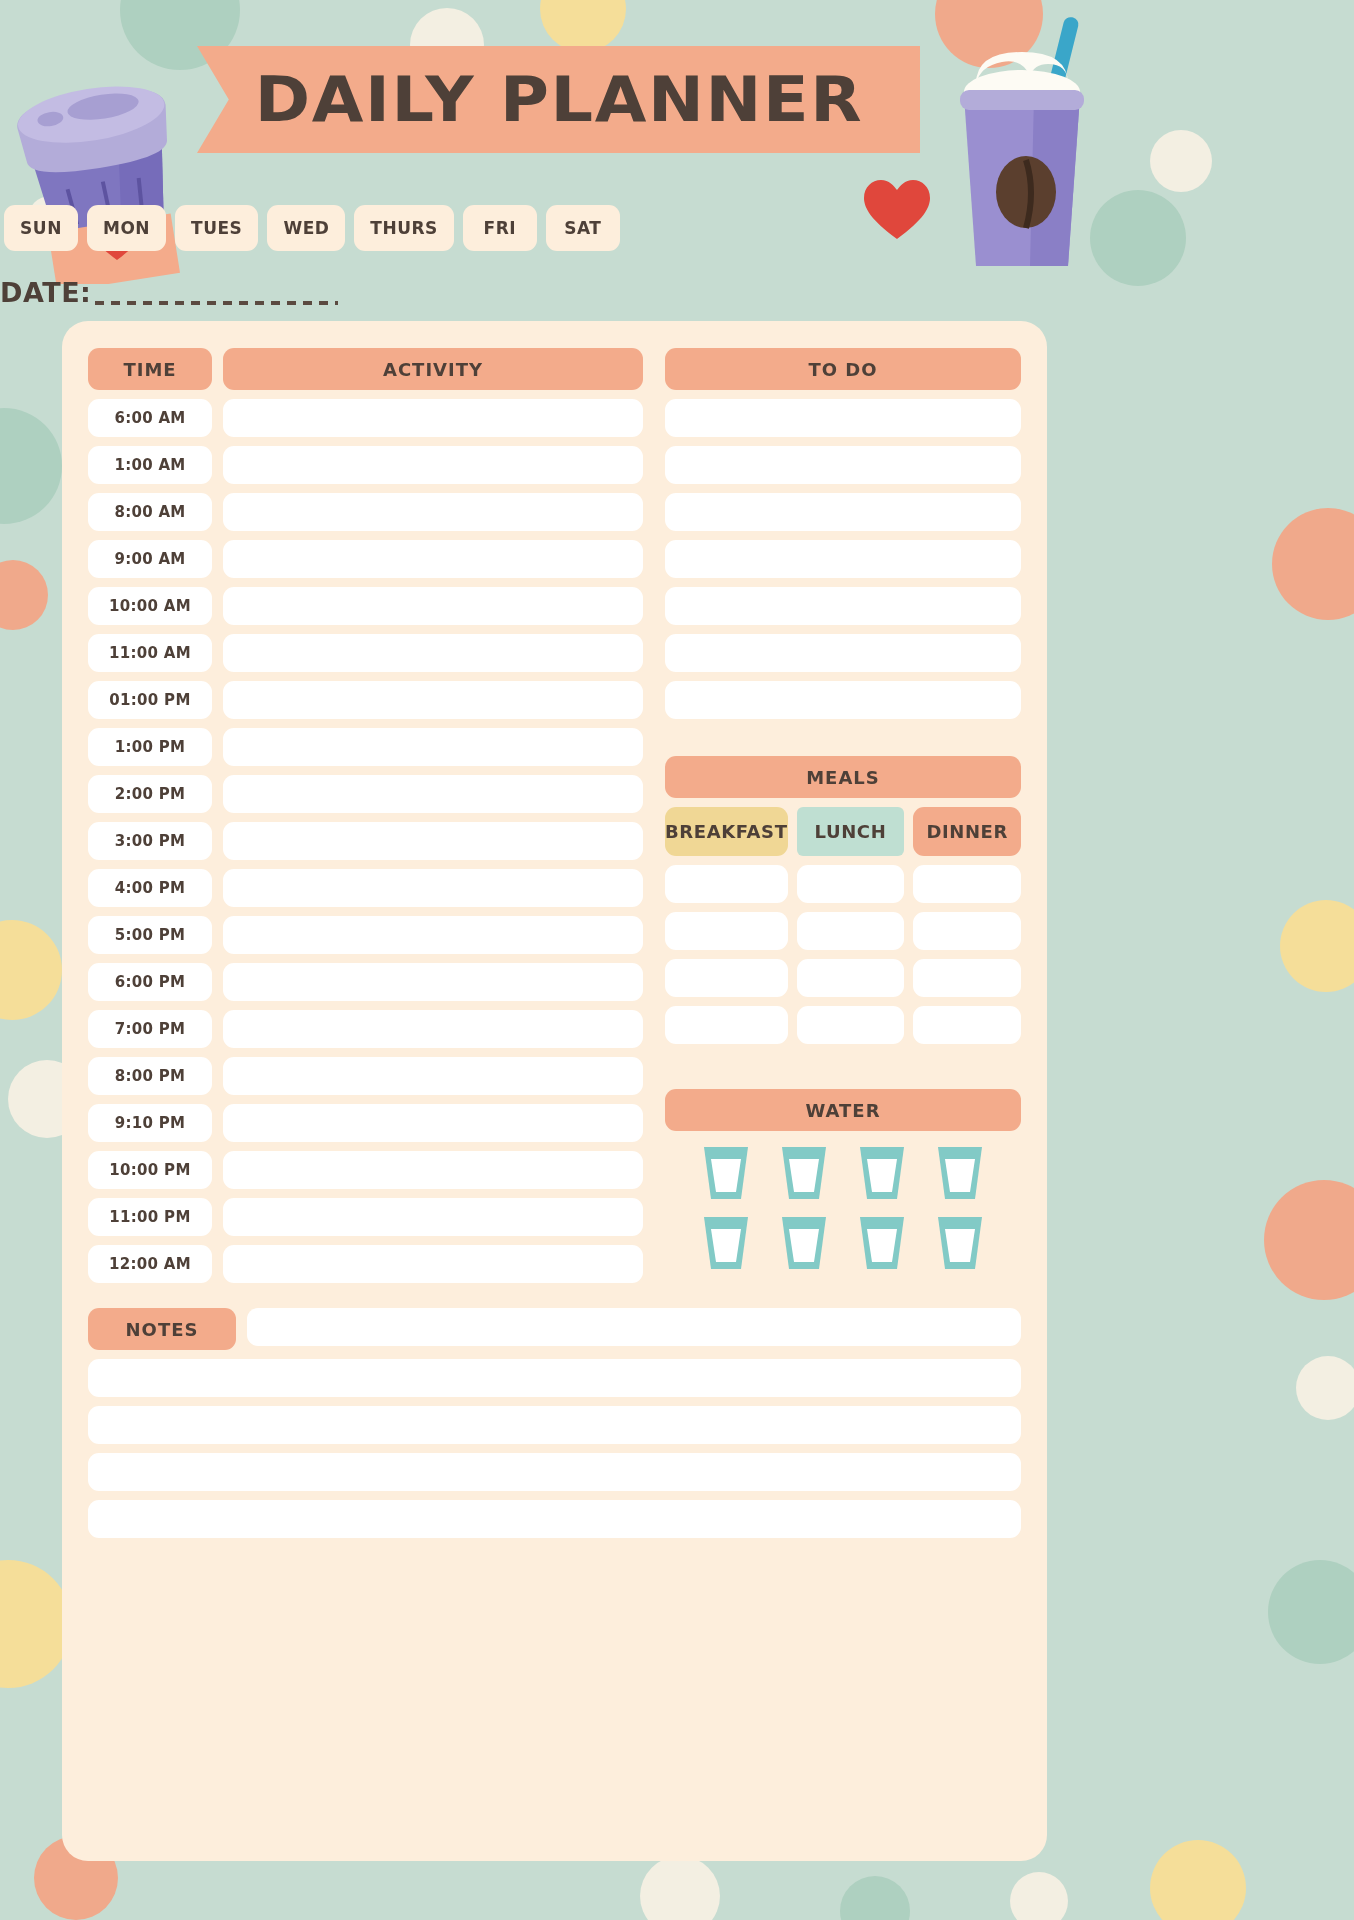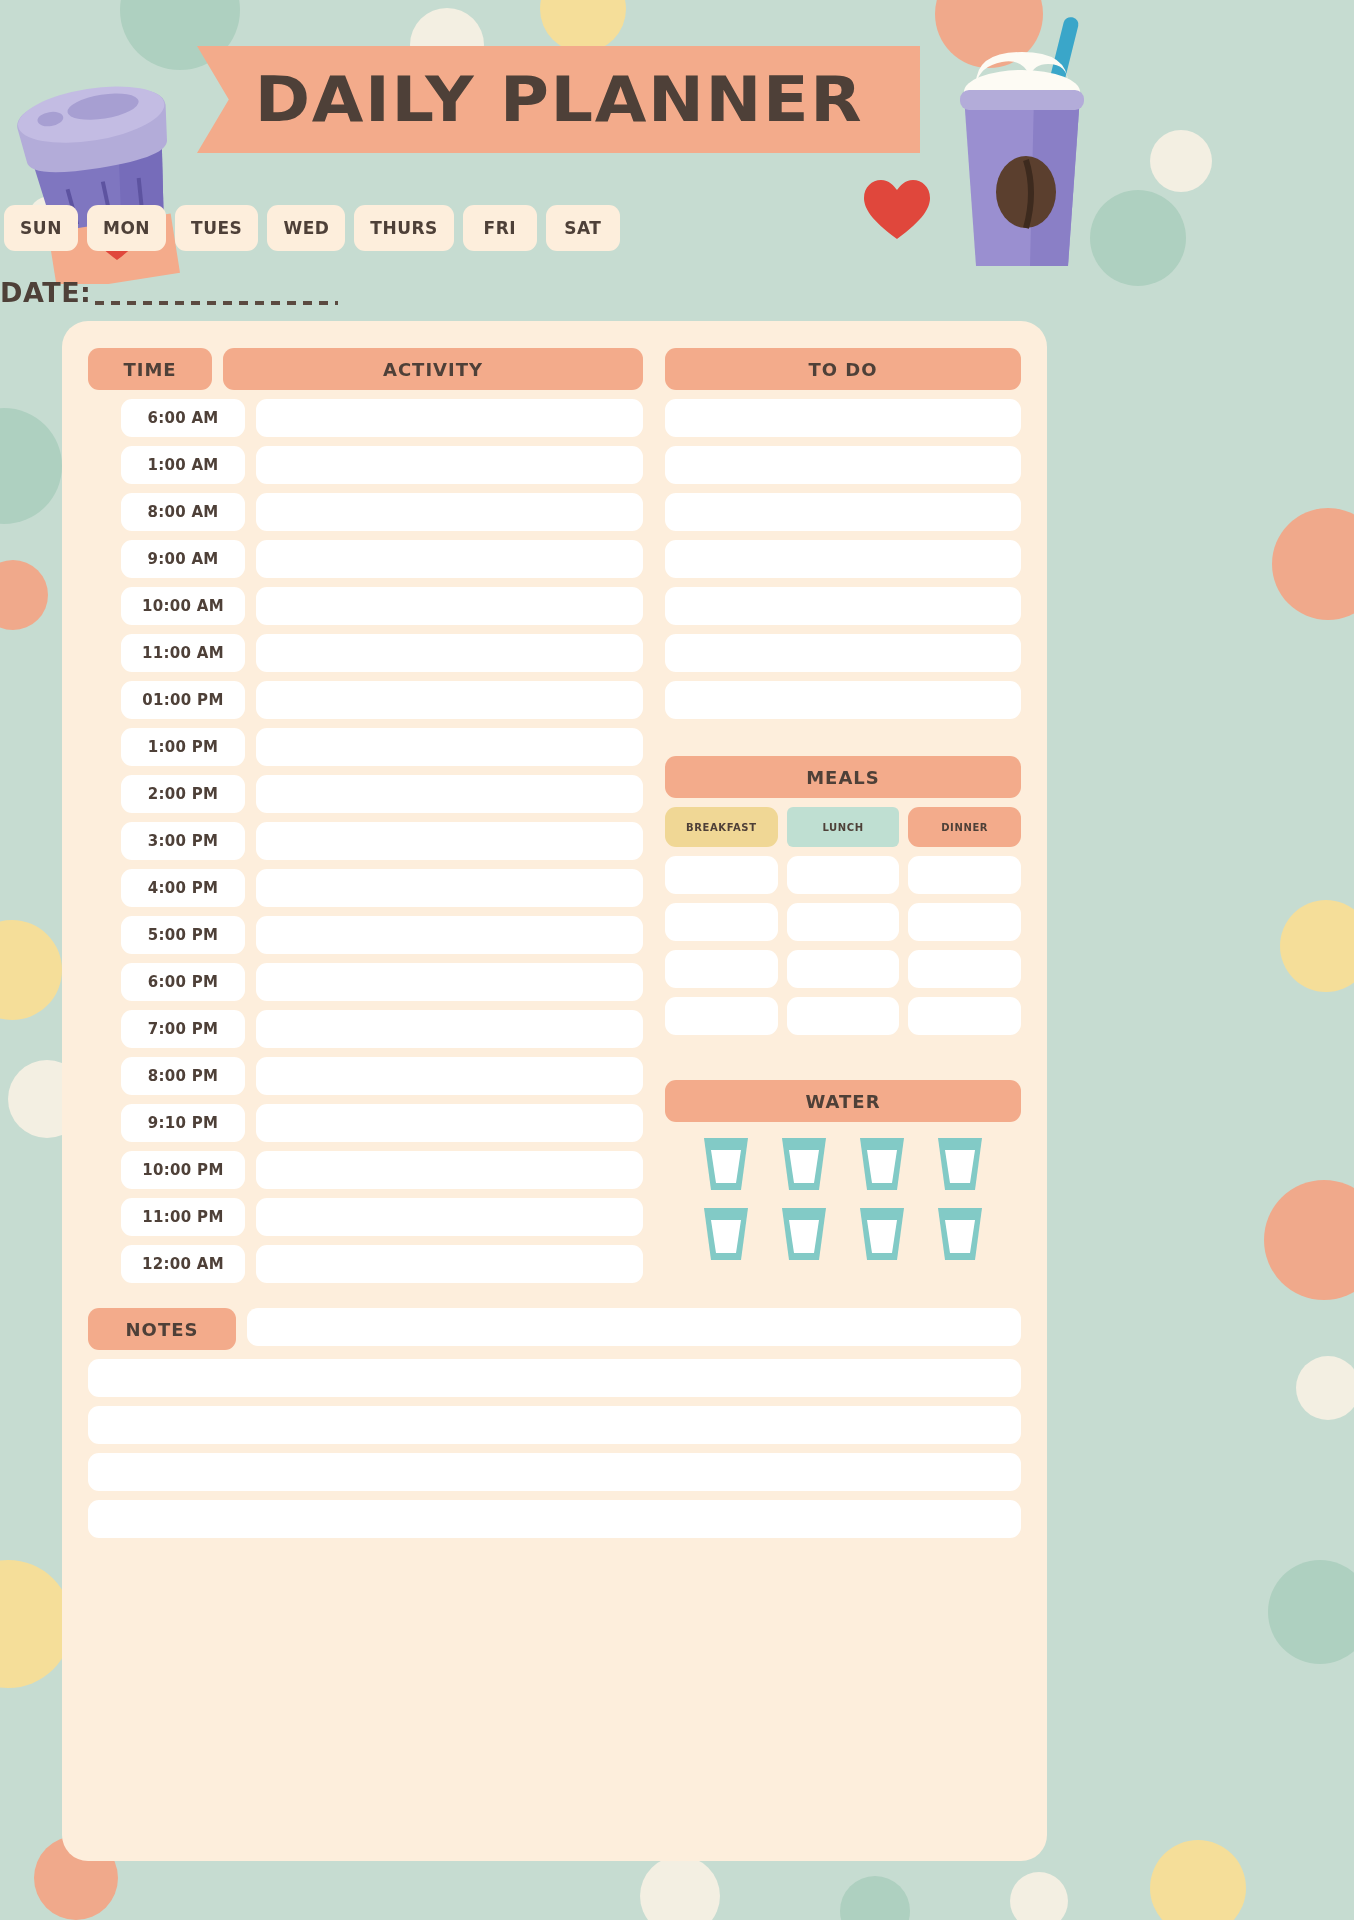--- a/index.html
+++ b/index.html
@@ -120,21 +120,21 @@
   }
 
   #grid { display: flex; gap: 22px; }
 
   
   #left-col { width: 555px; }
   #left-head { display: flex; gap: 11px; margin-bottom: 9px; }
   #time-head { width: 124px; }
   #activity-head { flex: 1; }
 
-  .sched-row { display: flex; gap: 11px; margin-bottom: 9px; margin-left: 33px; }
+  .sched-row { display: flex; gap: 11px; margin-bottom: 9px; }
   .time-pill {
     width: 124px; height: 38px;
     background: #fff;
     border-radius: 11px;
     display: flex; align-items: center; justify-content: center;
     font-size: 15px; font-weight: 900;
     color: #4e4038;
     font-family: "DejaVu Sans", sans-serif;
     letter-spacing: 0.3px;
   }
@@ -143,23 +143,23 @@
   
   #right-col { flex: 1; }
   .todo-row { margin-bottom: 9px; }
   #todo-head { margin-bottom: 9px; }
 
   #meals-block { margin-top: 37px; }
   #meals-head { margin-bottom: 9px; }
   #meal-cols { display: flex; gap: 9px; }
   .meal-col { flex: 1; }
   .meal-label {
-    border-radius: 11px; height: 40px;
+    border-radius: 11px; height: 49px;
     display: flex; align-items: center; justify-content: center;
-    font-size: 10px; font-weight: 900;
+    font-size: 18px; font-weight: 900;
     letter-spacing: 0.6px;
     color: #4e4038;
     font-family: "DejaVu Sans", sans-serif;
     margin-bottom: 9px;
   }
   .meal-cell { background: #fff; border-radius: 11px; height: 38px; margin-bottom: 9px; }
 
   #water-block { margin-top: 36px; }
   #water-head { margin-bottom: 14px; }
   .water-row {

